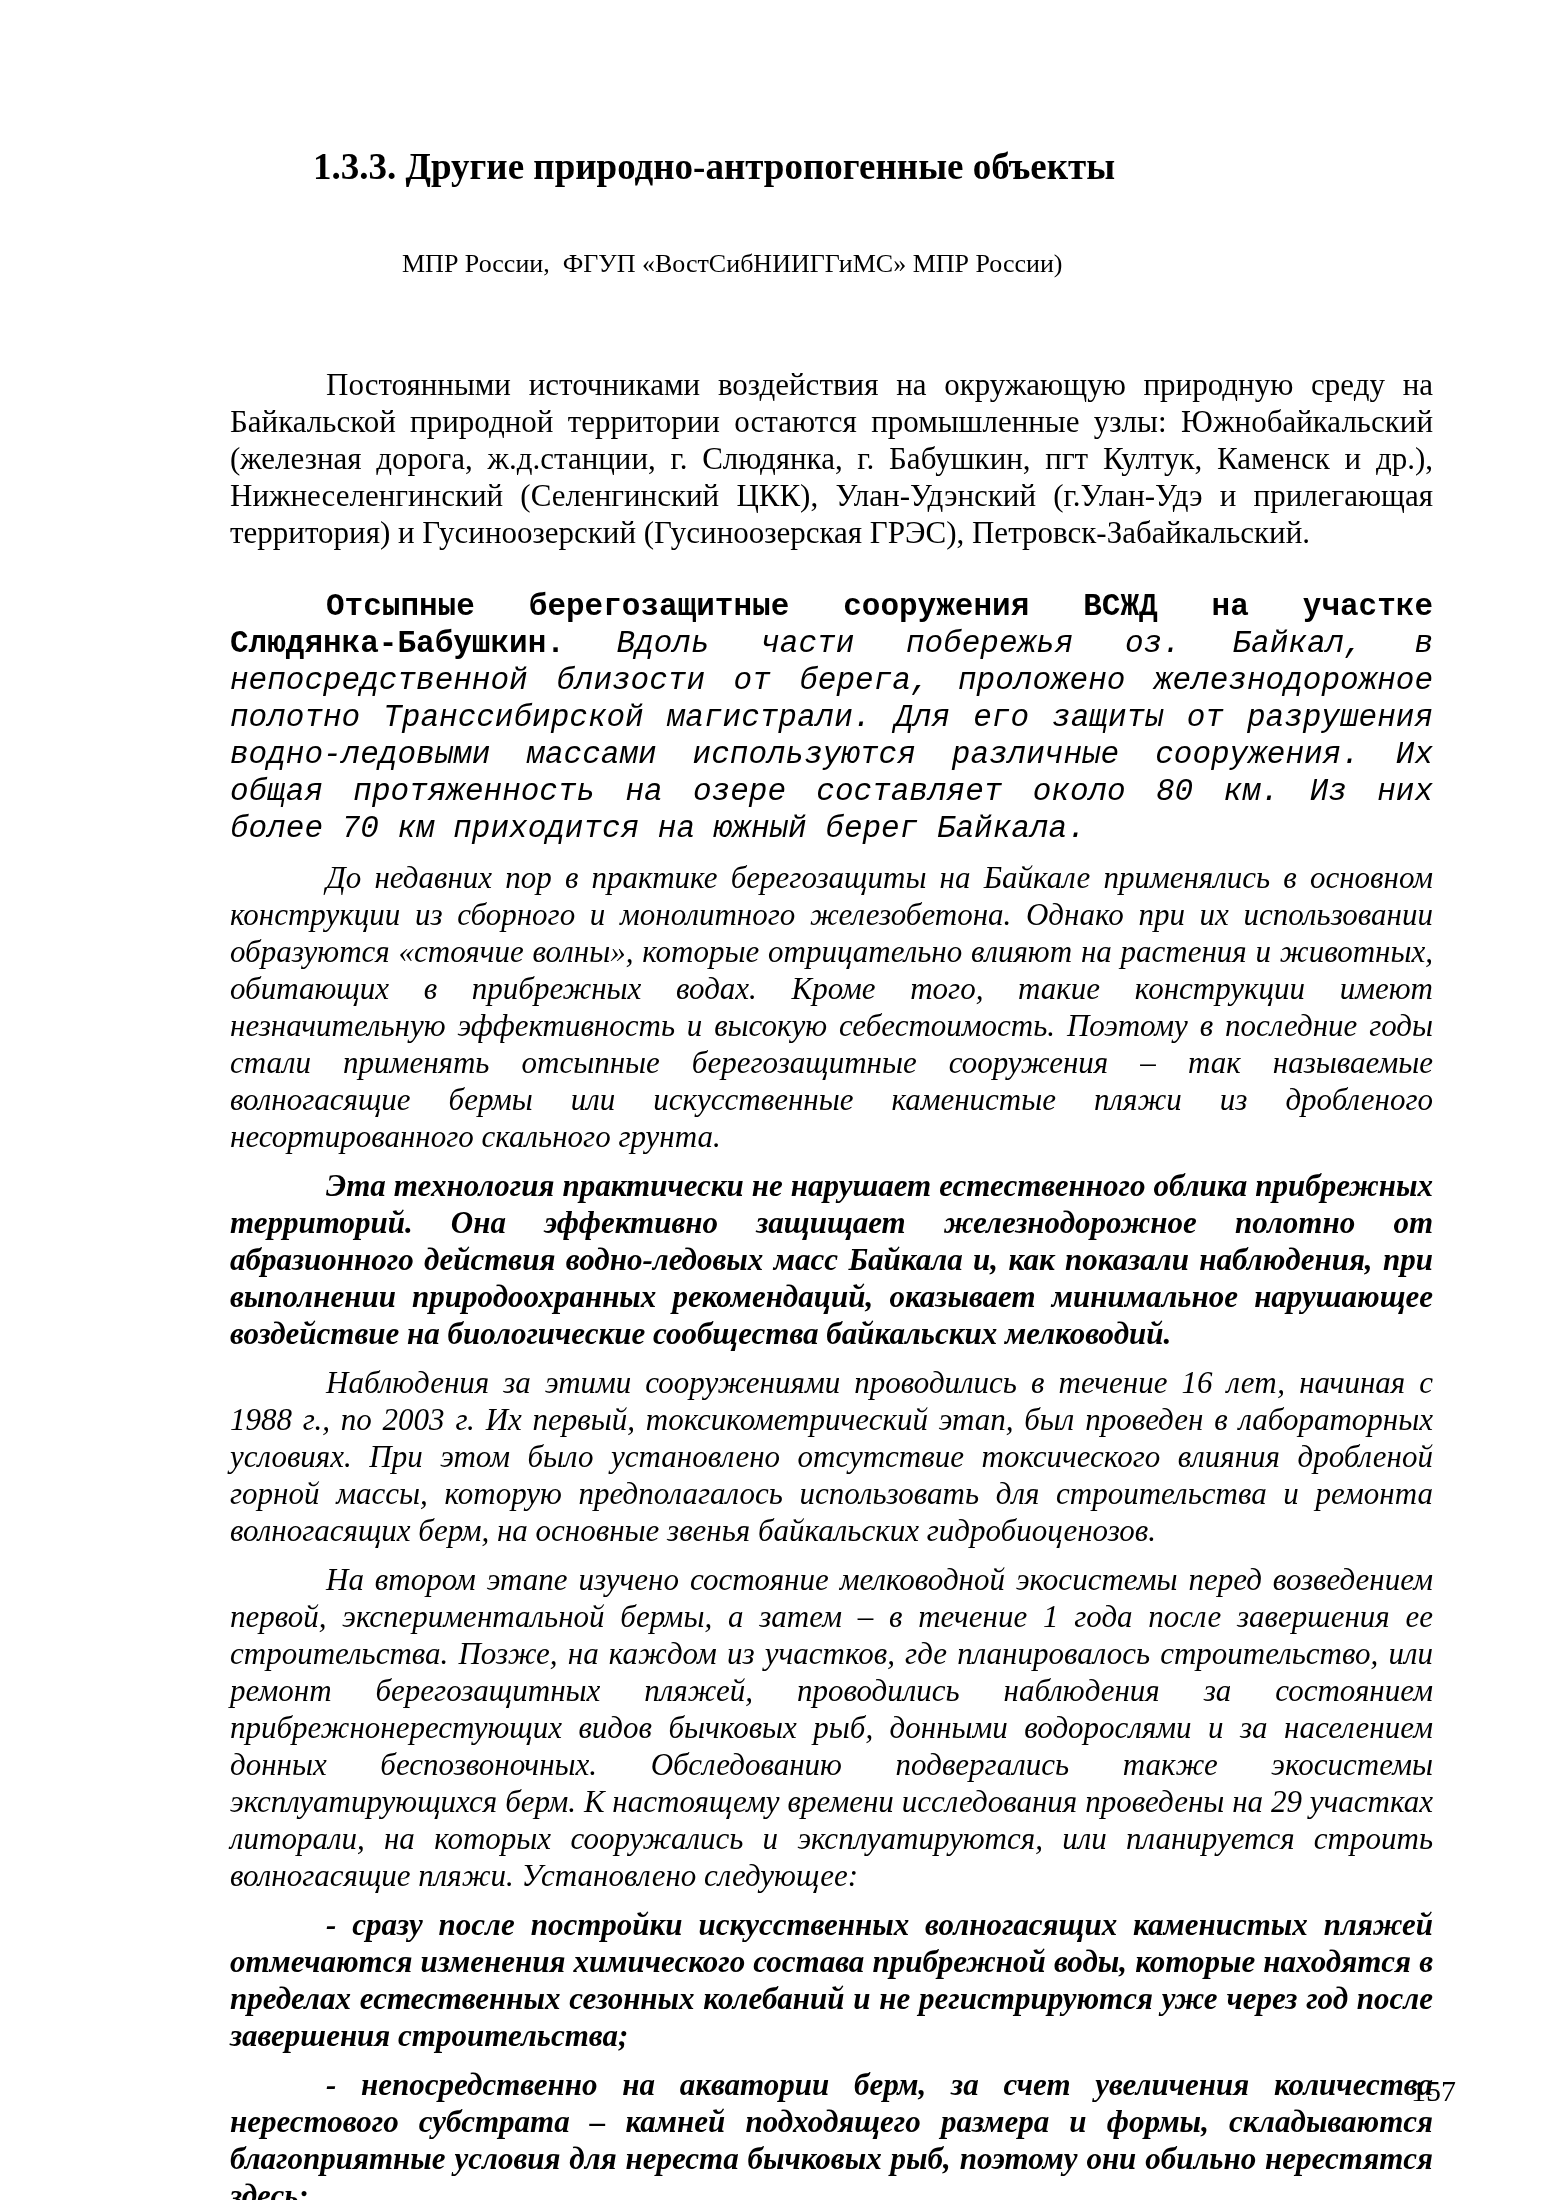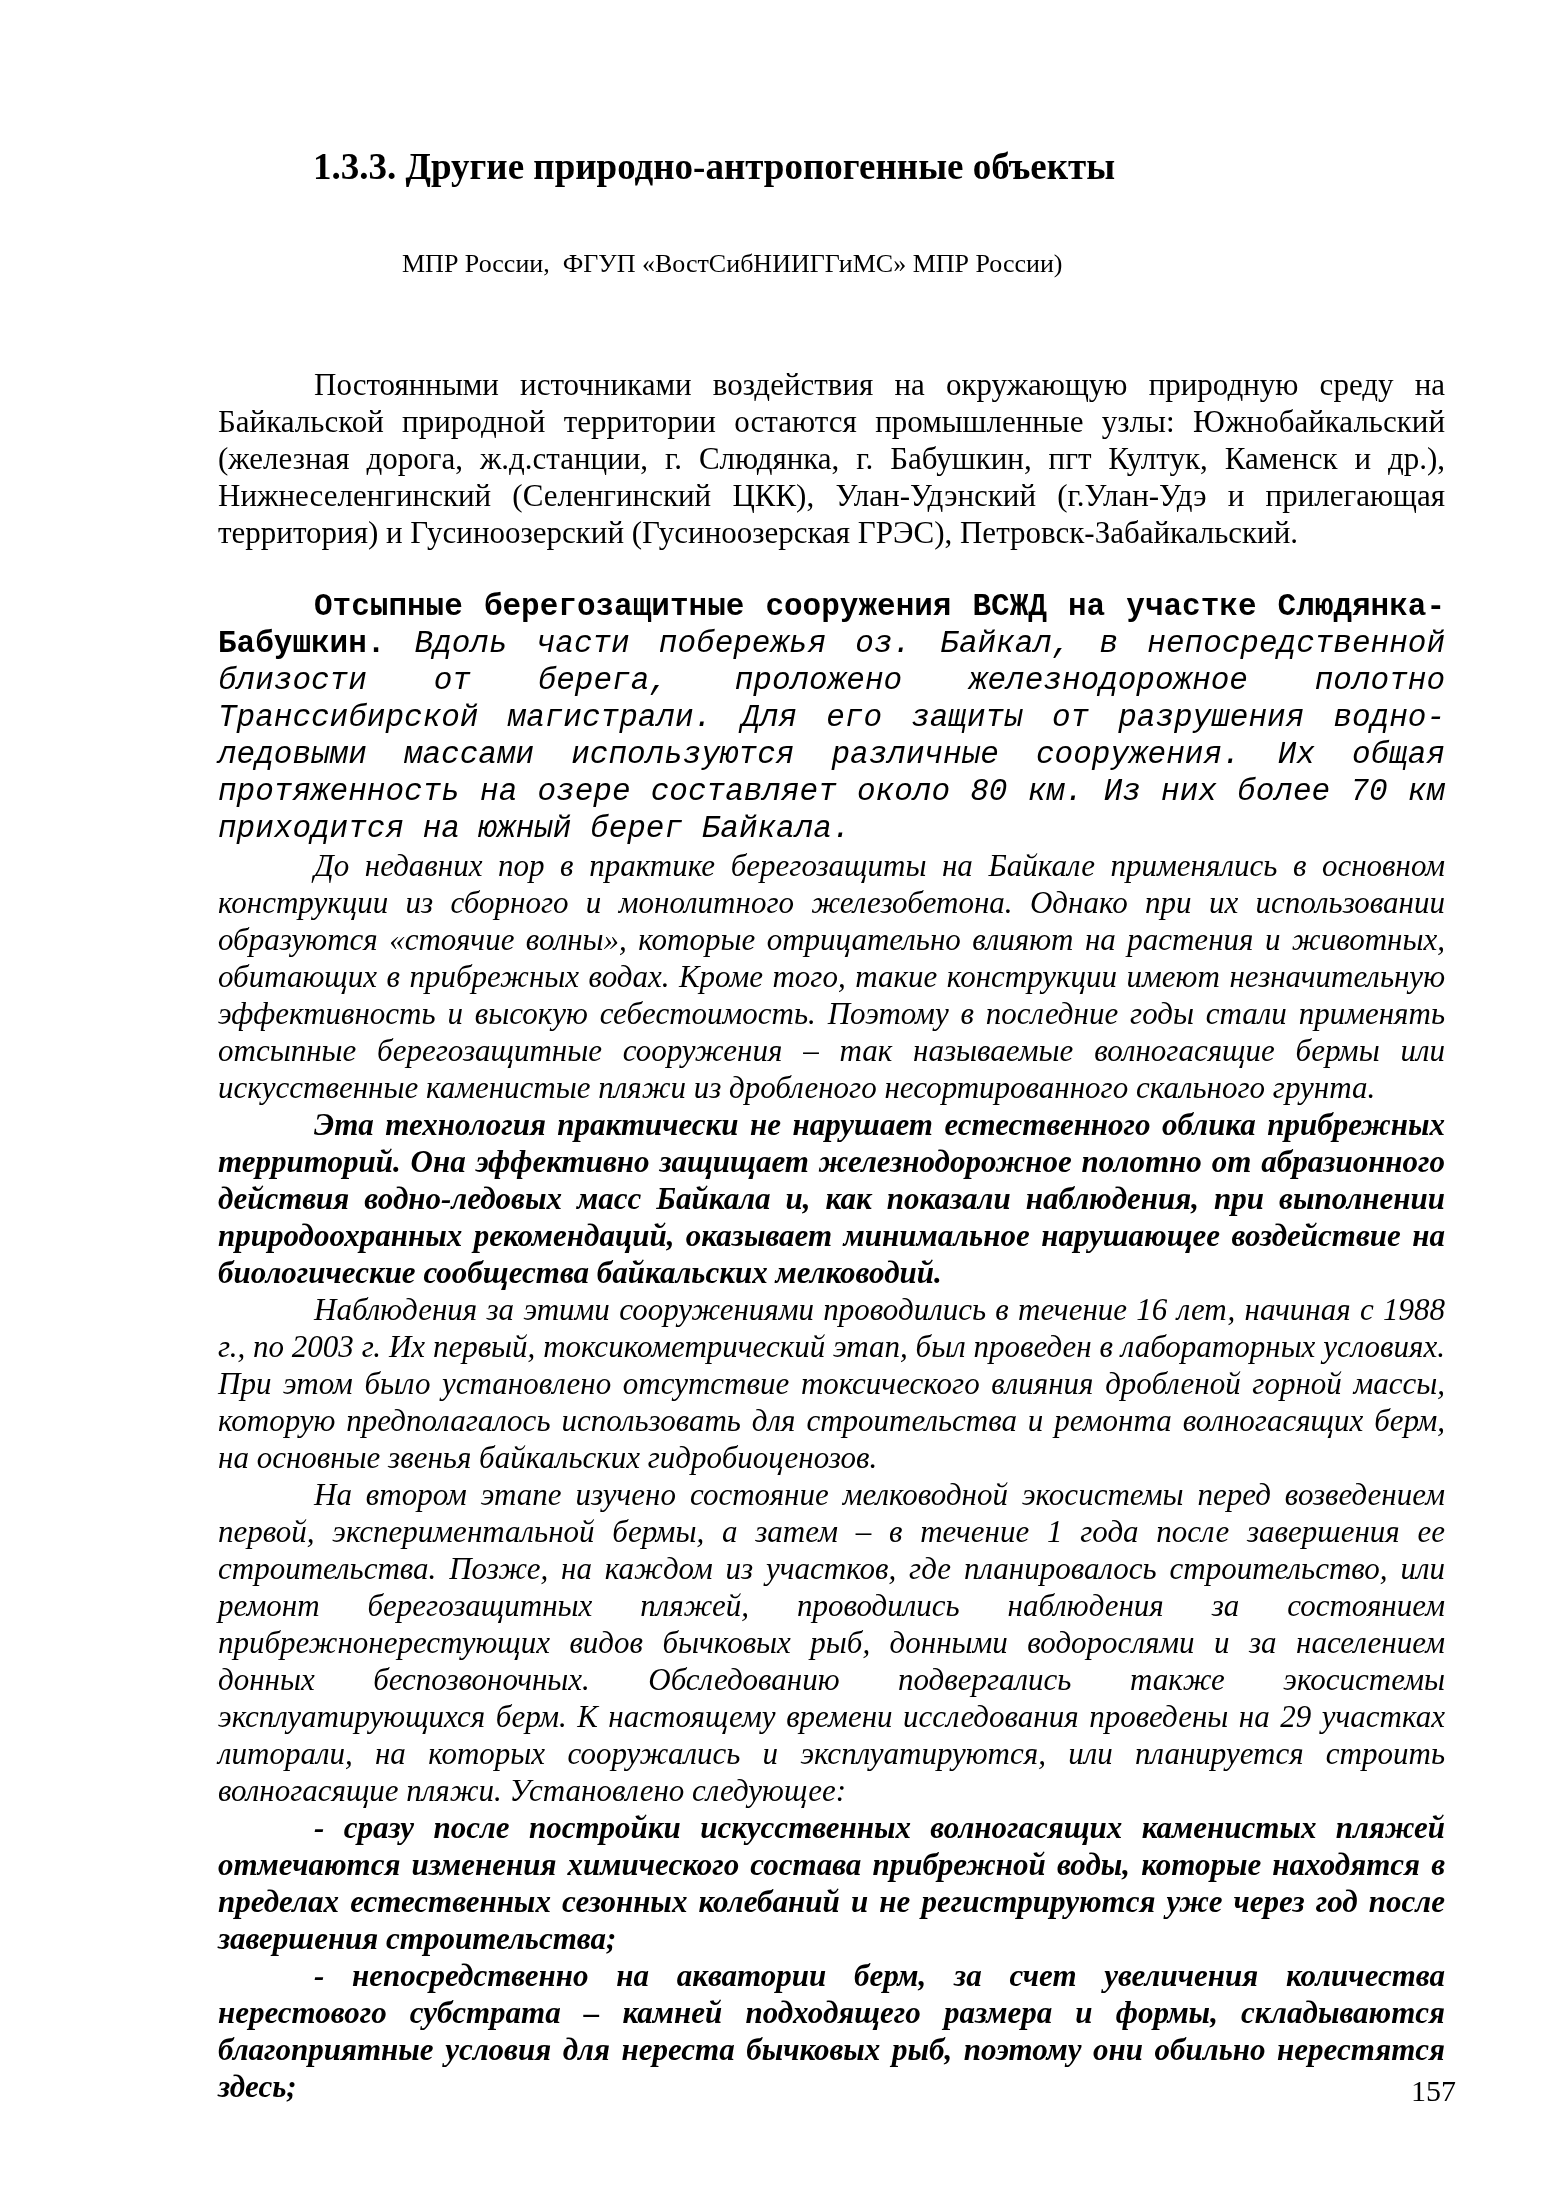--- a/index.html
+++ b/index.html
@@ -33,21 +33,21 @@
     font-style: normal;
   }
   .affiliation {
     margin-left: 184px;
     margin-top: 5px;
     font-size: 26px;
     line-height: 29px;
     white-space: pre-wrap;
   }
   .par {
-    margin: 0;
+    margin: 12px;
     font-size: 31px;
     line-height: 37px;
     text-align: justify;
     text-indent: 96px;
   }
   .par.first {
     margin-top: 30px;
   }
   .par.gap-above {
     margin-top: 37px;

